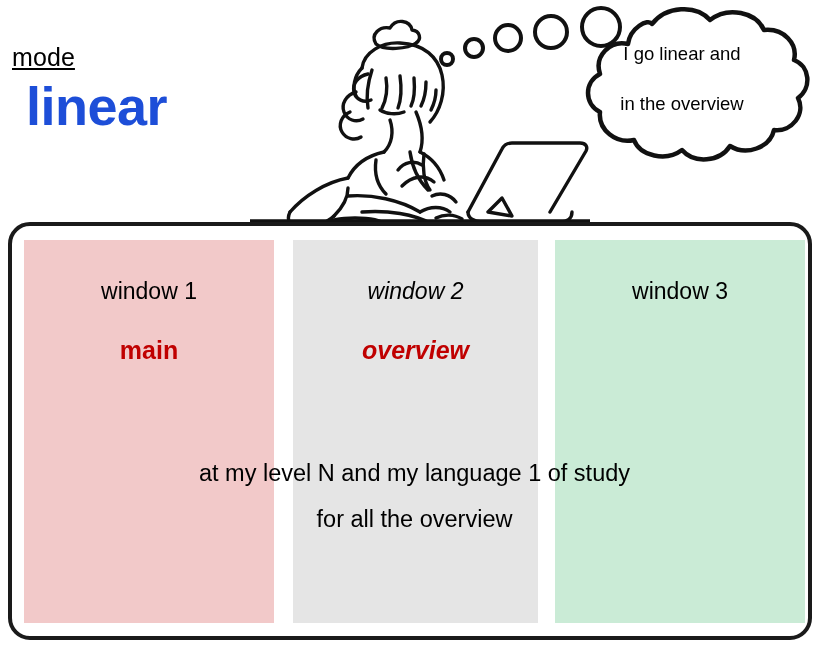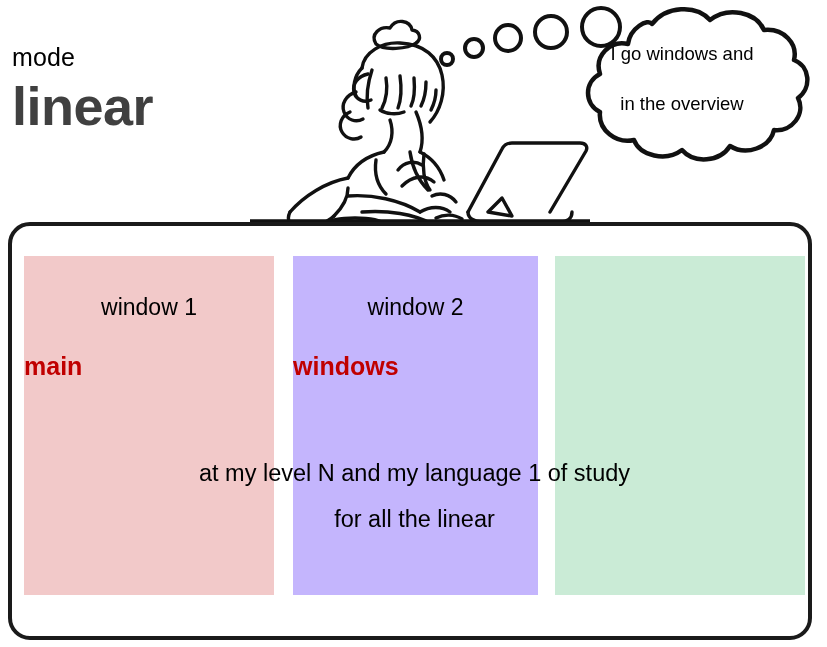--- a/index.html
+++ b/index.html
@@ -21,28 +21,29 @@
 
   
   .mode-label {
     position: absolute;
     left: 12px;
     top: 45px;
     font-size: 25px;
     color: #000000;
     letter-spacing: 0.1px;
     line-height: 1;
+    text-decoration: underline;
   }
   .mode-value {
     position: absolute;
-    left: 12px;
+    left: 26px;
     top: 79px;
     font-size: 54px;
     font-weight: bold;
-    color: #404040;
+    color: #1d4ed8;
     line-height: 1;
     letter-spacing: -0.5px;
   }
 
   
   .illustration {
     position: absolute;
     left: 250px;
     top: 0px;
     width: 340px;
@@ -81,43 +82,43 @@
 
   .columns {
     position: absolute;
     left: 24px;
     top: 240px;
     width: 781px;
     height: 383px;
   }
   .col {
     position: absolute;
-    top: 16px;
-    height: 339px;
+    top: 0;
+    height: 383px;
   }
   .col-1 { left: 0px;   width: 250px; background: #F2C9C9; }
-  .col-2 { left: 269px; width: 245px; background: #c4b5fd; }
+  .col-2 { left: 269px; width: 245px; background: #e5e5e5; font-style: italic; }
   .col-3 { left: 531px; width: 250px; background: #CAEBD6; }
 
   .col-title {
     position: absolute;
     top: 40px;
     left: 0;
     width: 100%;
     text-align: center;
     font-size: 23px;
     color: #000000;
     line-height: 1;
   }
   .col-value {
     position: absolute;
     top: 98px;
     left: 0;
     width: 100%;
-    text-align: left;
+    text-align: center;
     font-size: 25px;
     font-weight: bold;
     color: #C00000;
     line-height: 1;
   }
 
   
   .caption {
     position: absolute;
     left: 24px;
@@ -217,41 +218,42 @@
                c-4 18 -28 26 -44 16
                c-10 16 -36 18 -48 4
                c-16 12 -42 6 -48 -10
                c-18 4 -36 -10 -34 -28
                c-16 -8 -16 -30 0 -38
                c-6 -18 10 -34 28 -30
                c2 -16 20 -26 24 -20z" fill="#ffffff" stroke="#111111" stroke-width="4.5" stroke-linejoin="round"></path>
     </svg>
   </div>
   <div class="bubble-text">
-    <span>I go windows and</span><br>
+    <span>I go linear and</span><br>
     <br>
     <span>in the overview</span>
   </div>
 
   <div class="frame"></div>
 
   <div class="columns">
 
     <div class="col col-1">
       <div class="col-title">window 1</div>
       <div class="col-value">main</div>
     </div>
 
     <div class="col col-2">
       <div class="col-title">window 2</div>
-      <div class="col-value">windows</div>
+      <div class="col-value">overview</div>
     </div>
 
     <div class="col col-3">
+      <div class="col-title">window 3</div>
     </div>
   </div>
 
   <div class="caption">
     <span class="line">at my level N and my language 1 of study</span>
-    <span class="line">for all the linear</span>
+    <span class="line">for all the overview</span>
   </div>
 
 </div>
 
 </body></html>

